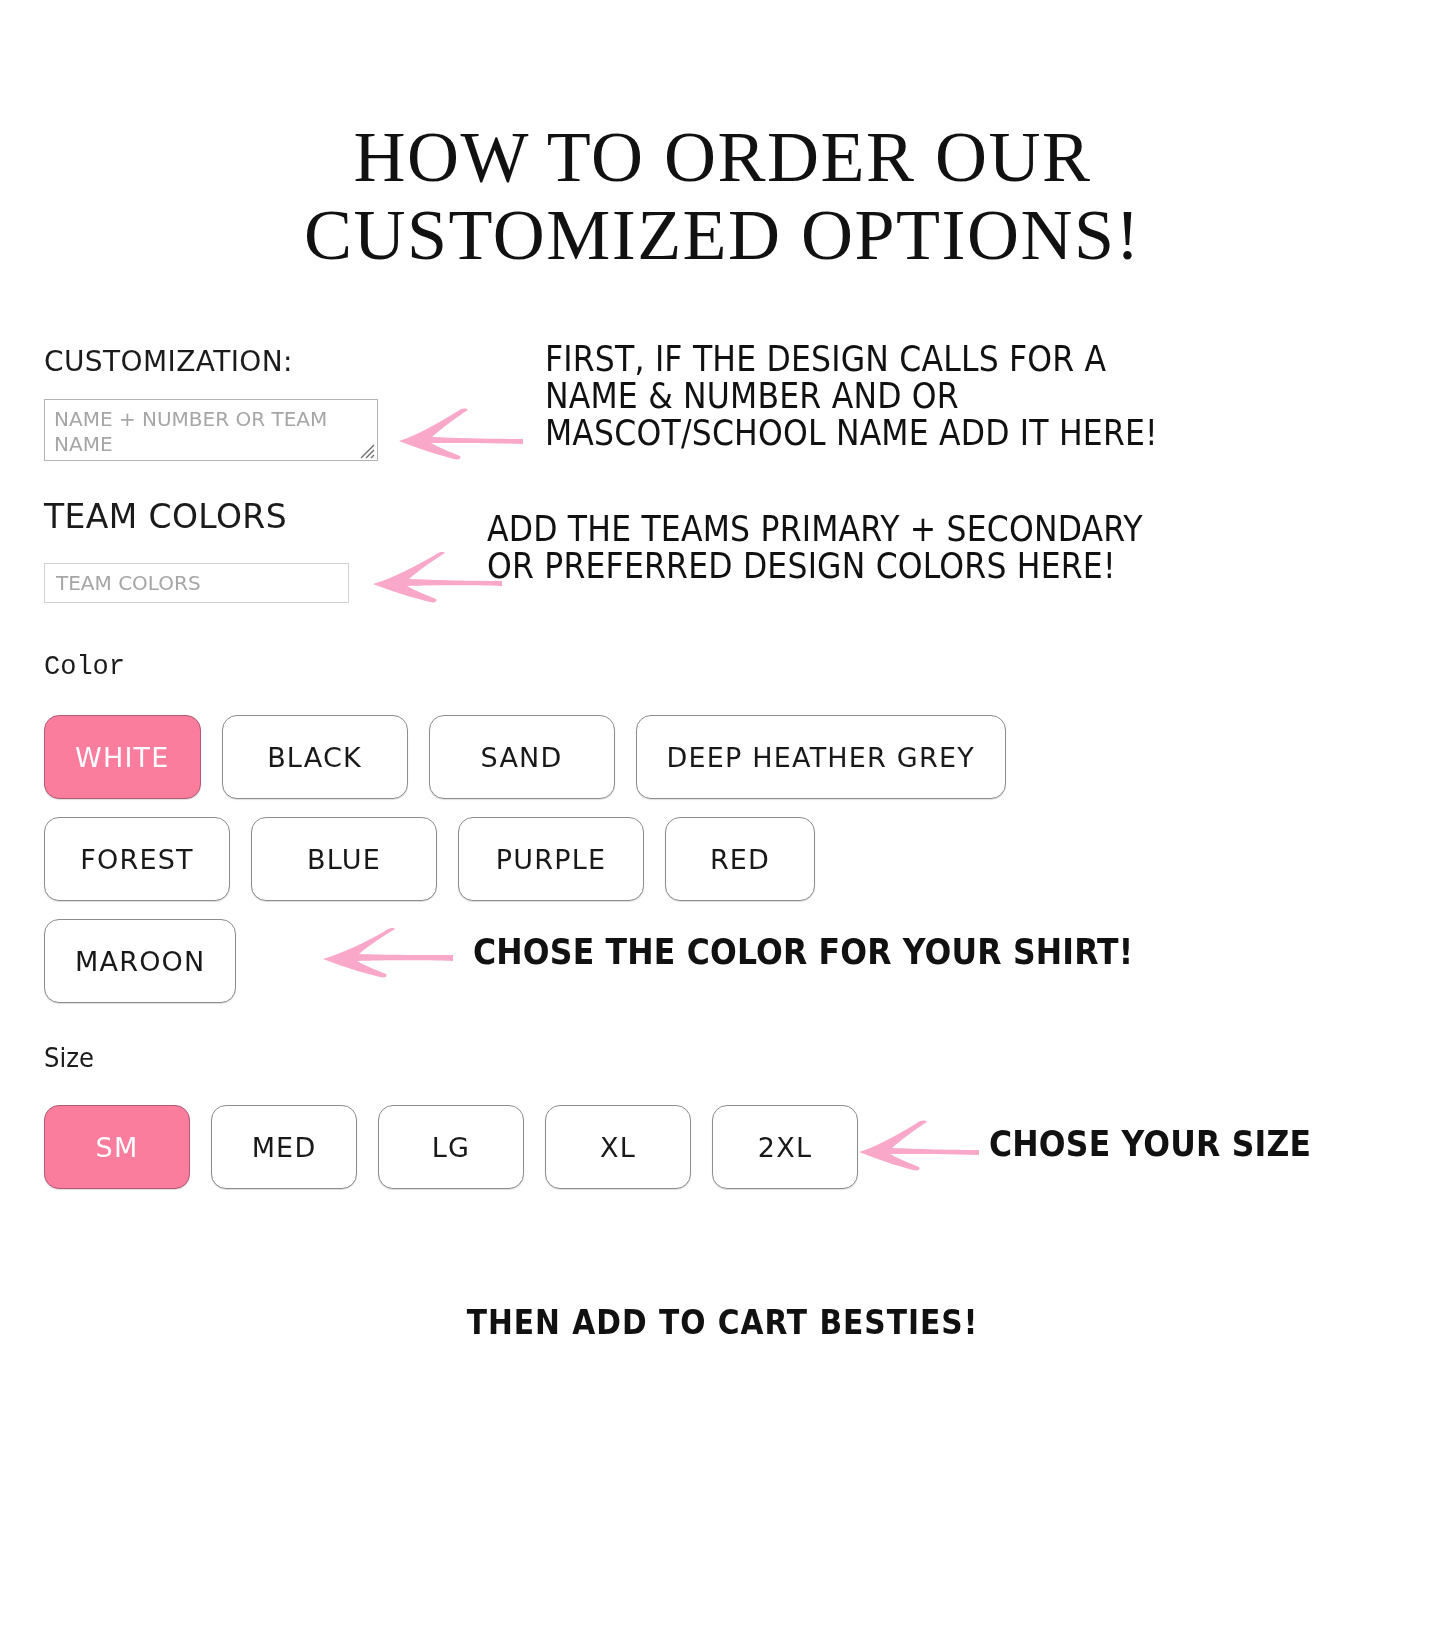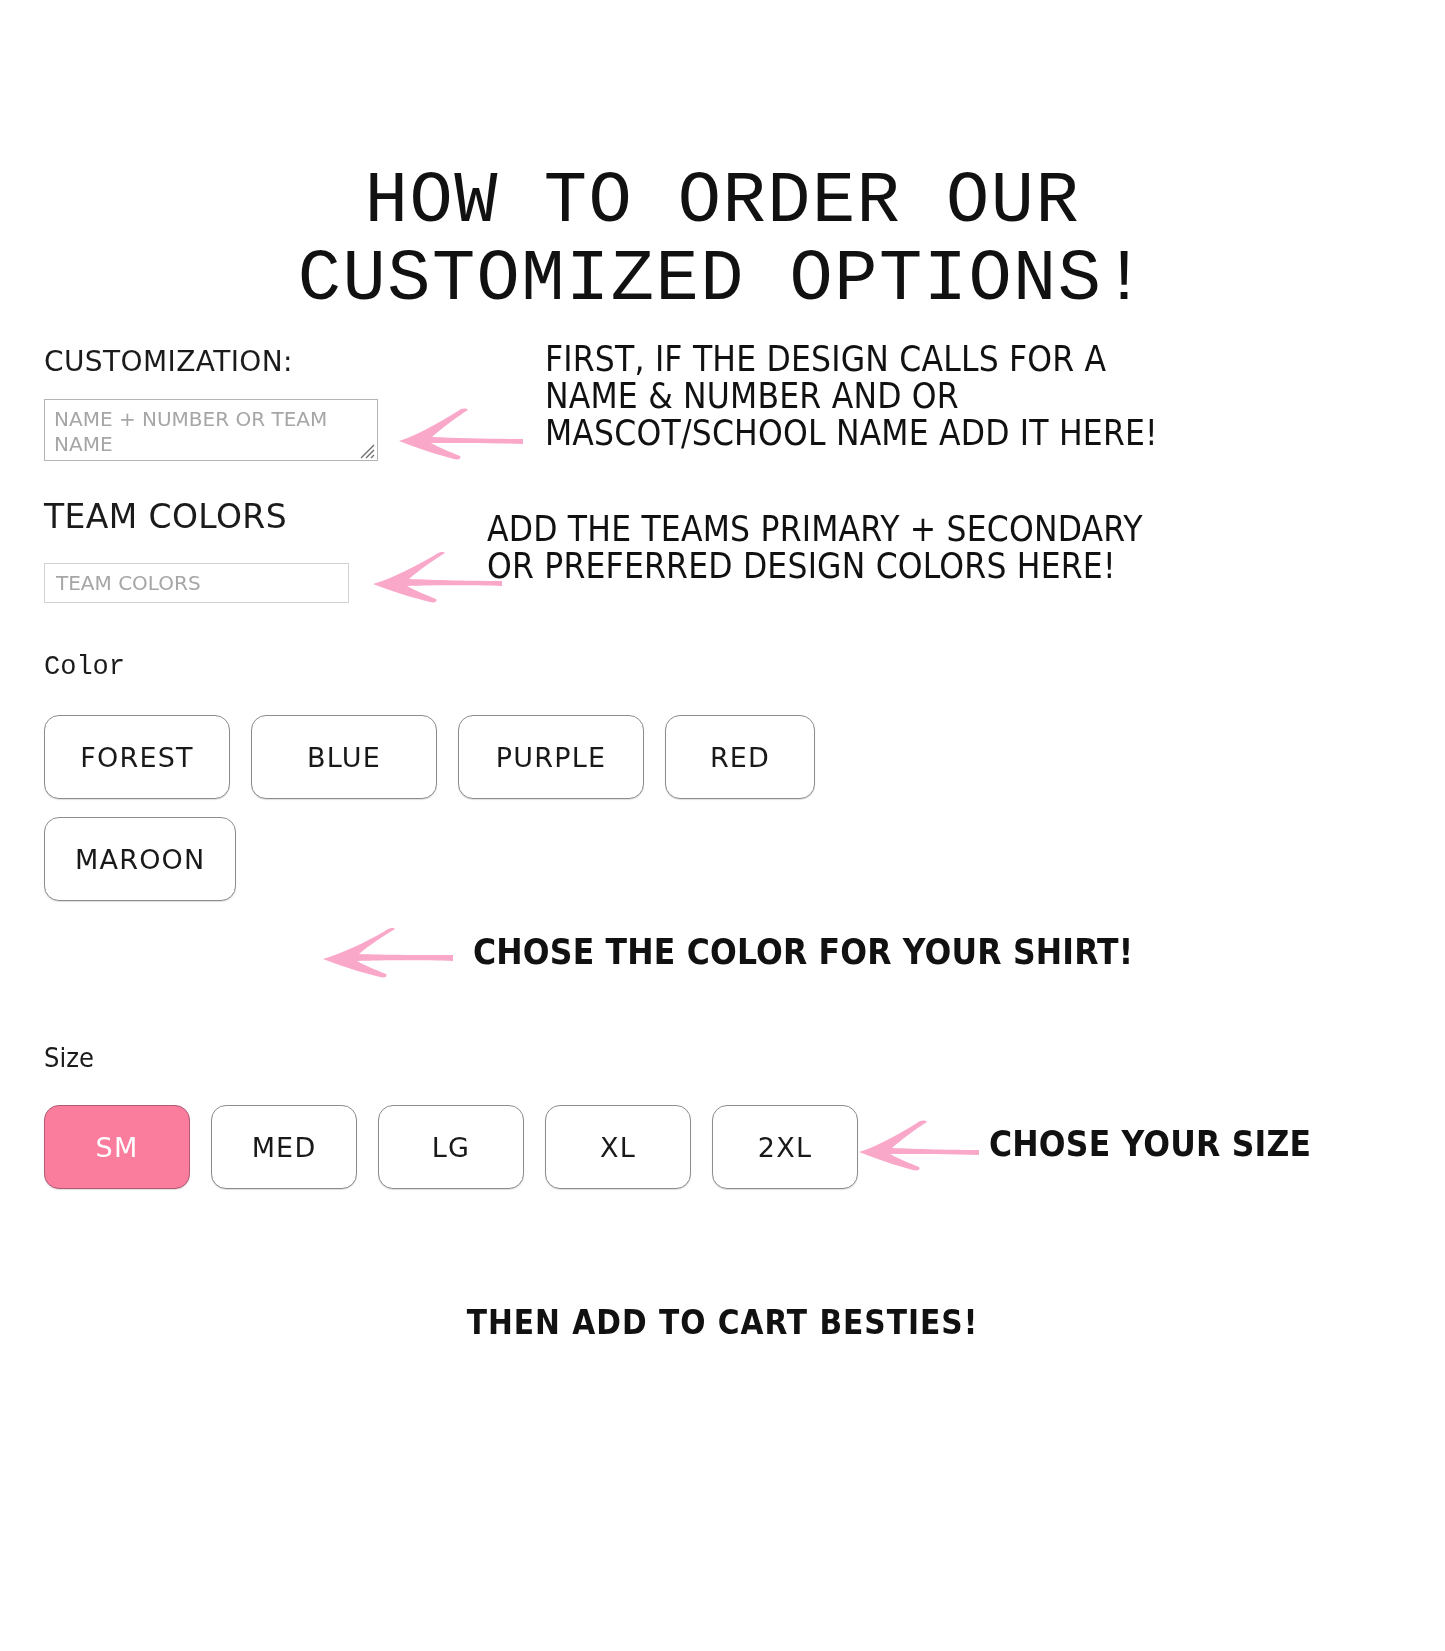--- a/index.html
+++ b/index.html
@@ -18,28 +18,27 @@
     overflow: hidden;
   }
 
   
   .page-title {
     position: absolute;
     left: 0;
     top: 118px;
     width: 1445px;
     text-align: center;
-    font-family: Liberation Mono, monospace;
+    font-family: Liberation Serif, serif;
     font-weight: 400;
     font-size: 72px;
     line-height: 78px;
     letter-spacing: 1.5px;
     color: #111111;
     white-space: pre-line;
-    margin-top: 45px;
   }
 
   
   .cust-label {
     position: absolute;
     left: 44px;
     top: 345px;
     font-family: "DejaVu Sans", sans-serif;
     font-size: 28px;
     letter-spacing: 0.4px;
@@ -238,20 +237,26 @@
 OR PREFERRED DESIGN COLORS HERE!</div>
 
 <svg class="arrow arrow-2" viewBox="0 0 134 52">
   <path d="M133 29 C106 29, 64 28, 40 27 C49 19, 66 7, 76 1 C74 -1, 70 0, 66 3 C47 14, 22 27, 4 32 C19 38, 44 46, 61 50 C65 51, 69 50, 67 47 C57 43, 45 38, 38 34 C65 33, 107 33, 133 34 Z" fill="#f9a8c9"></path>
 </svg>
 
 <div class="group-label label-color">Color</div>
 
 <div class="pill-rows colors">
   <div class="pill-row">
+    <div class="pill selected w-sm">WHITE</div>
+    <div class="pill w-md">BLACK</div>
+    <div class="pill w-md">SAND</div>
+    <div class="pill w-lg">DEEP HEATHER GREY</div>
+  </div>
+  <div class="pill-row">
     <div class="pill w-md">FOREST</div>
     <div class="pill w-md">BLUE</div>
     <div class="pill w-md">PURPLE</div>
     <div class="pill w-sm">RED</div>
   </div>
   <div class="pill-row">
     <div class="pill w-md">MAROON</div>
   </div>
 </div>
 

